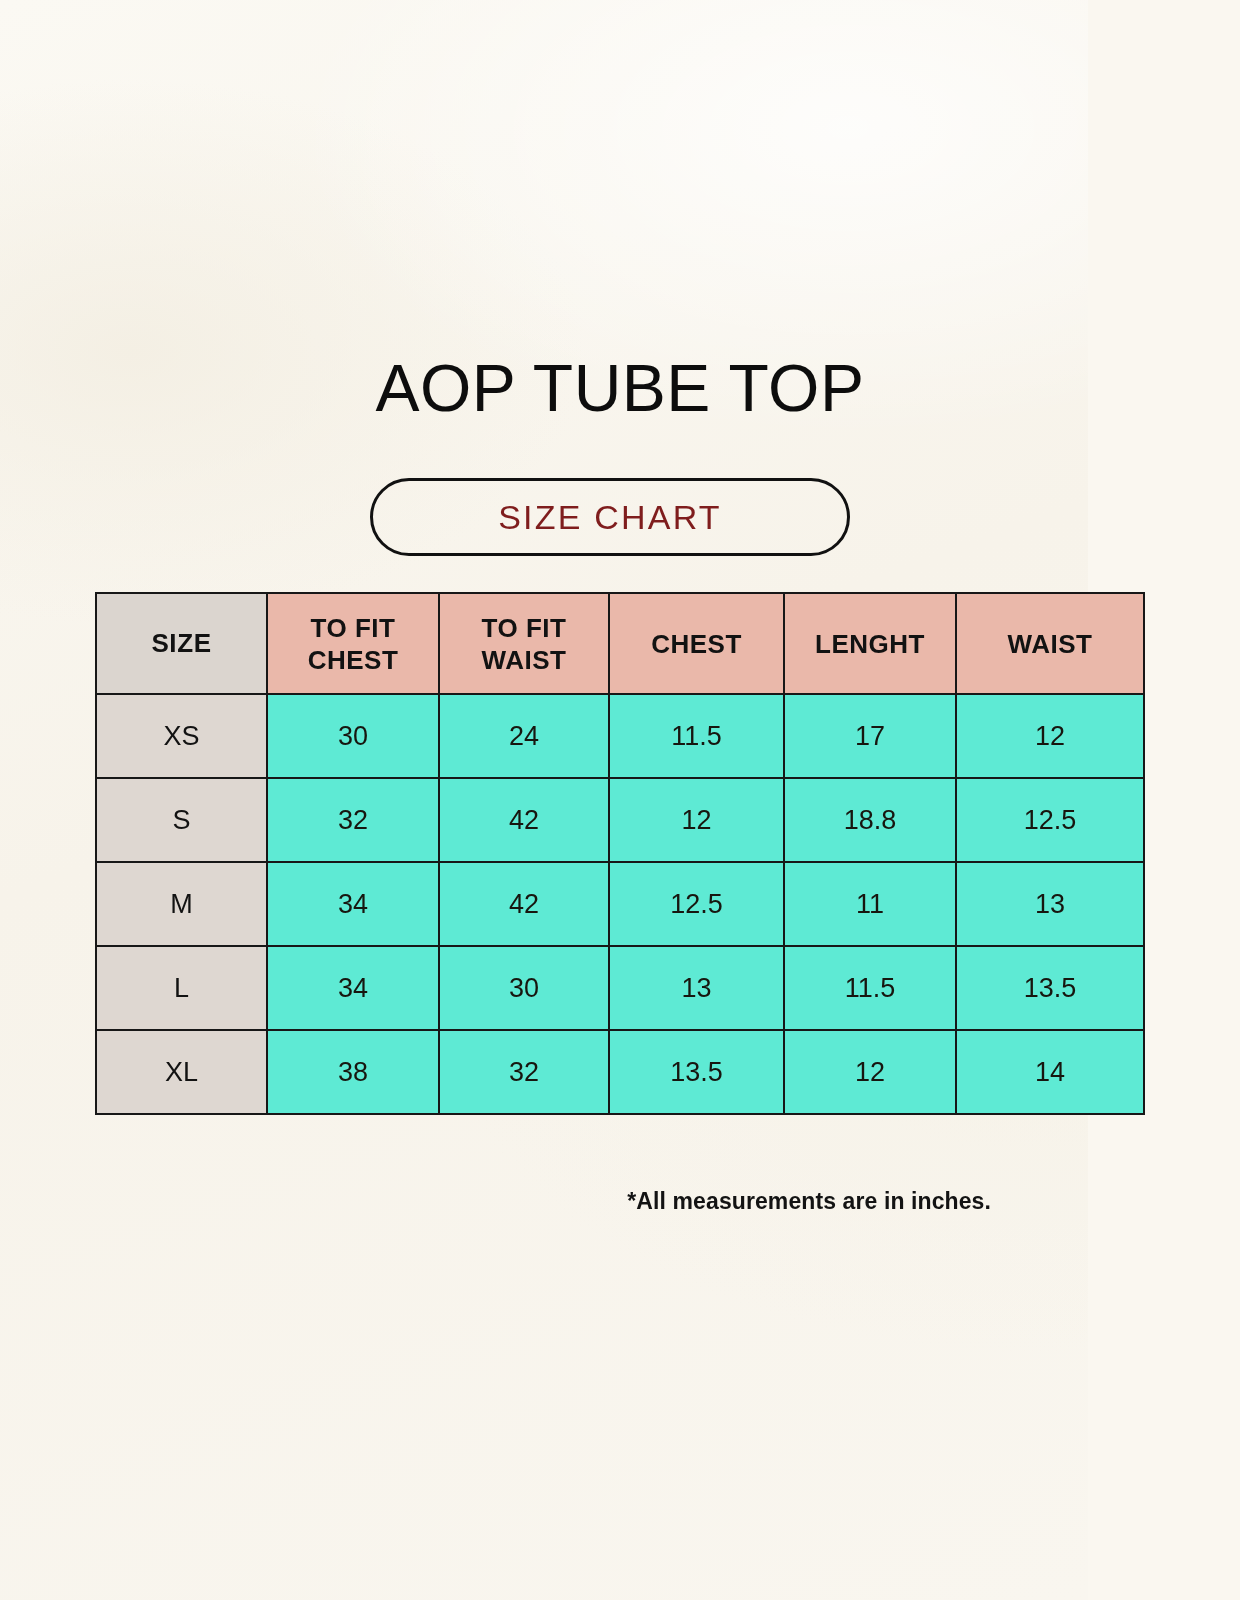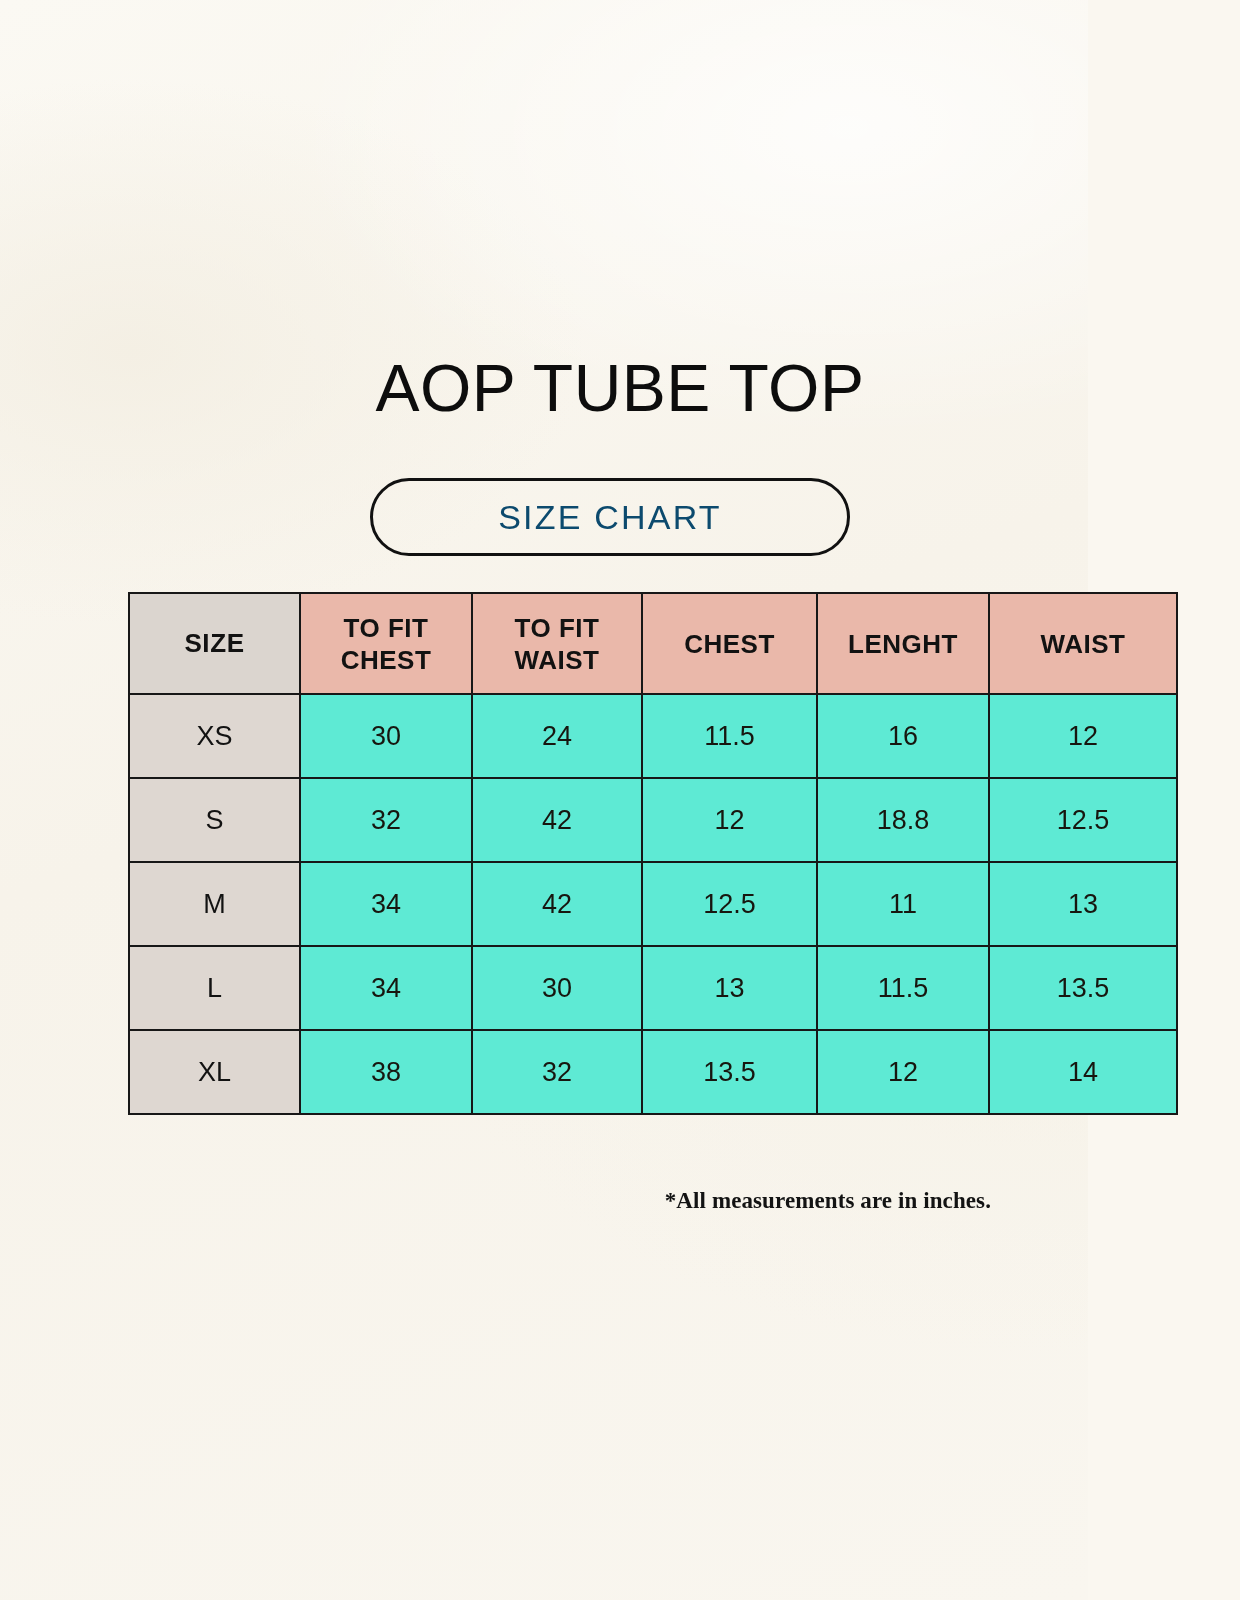--- a/index.html
+++ b/index.html
@@ -55,29 +55,28 @@
     border-radius: 39px;
     box-sizing: border-box;
     display: flex;
     align-items: center;
     justify-content: center;
   }
   .badge-label {
     font-size: 34px;
     font-weight: 500;
     letter-spacing: 2.2px;
-    color: #0c4a6e;
+    color: #7f1d1d;
   }
 
   .table-wrap {
     position: absolute;
     left: 95px;
     top: 592px;
     width: 1048px;
-    margin-left: 33px;
   }
   table.size-chart {
     border-collapse: collapse;
     width: 1048px;
     table-layout: fixed;
   }
   table.size-chart td, table.size-chart th {
     border: 2.5px solid #171717;
     text-align: center;
     vertical-align: middle;
@@ -126,21 +125,20 @@
 
   .footnote {
     position: absolute;
     right: 97px;
     top: 1188px;
     font-size: 23px;
     font-weight: bold;
     letter-spacing: 0.1px;
     color: #131313;
     white-space: nowrap;
-    font-family: Liberation Serif, serif;
   }
 </style>
 </head>
 <body>
 
 <div class="sheet">
   <div class="bg-sheen"></div>
 
   <div class="title">AOP TUBE TOP</div>
 
@@ -173,21 +171,21 @@
           <th class="h-pink">LENGHT</th>
           <th class="h-pink">WAIST</th>
         </tr>
       </thead>
       <tbody>
         <tr>
           <td class="size-cell">XS</td>
           <td class="val-cell">30</td>
           <td class="val-cell">24</td>
           <td class="val-cell">11.5</td>
-          <td class="val-cell">16</td>
+          <td class="val-cell">17</td>
           <td class="val-cell">12</td>
         </tr>
         <tr>
           <td class="size-cell">S</td>
           <td class="val-cell">32</td>
           <td class="val-cell">42</td>
           <td class="val-cell">12</td>
           <td class="val-cell">18.8</td>
           <td class="val-cell">12.5</td>
         </tr>

